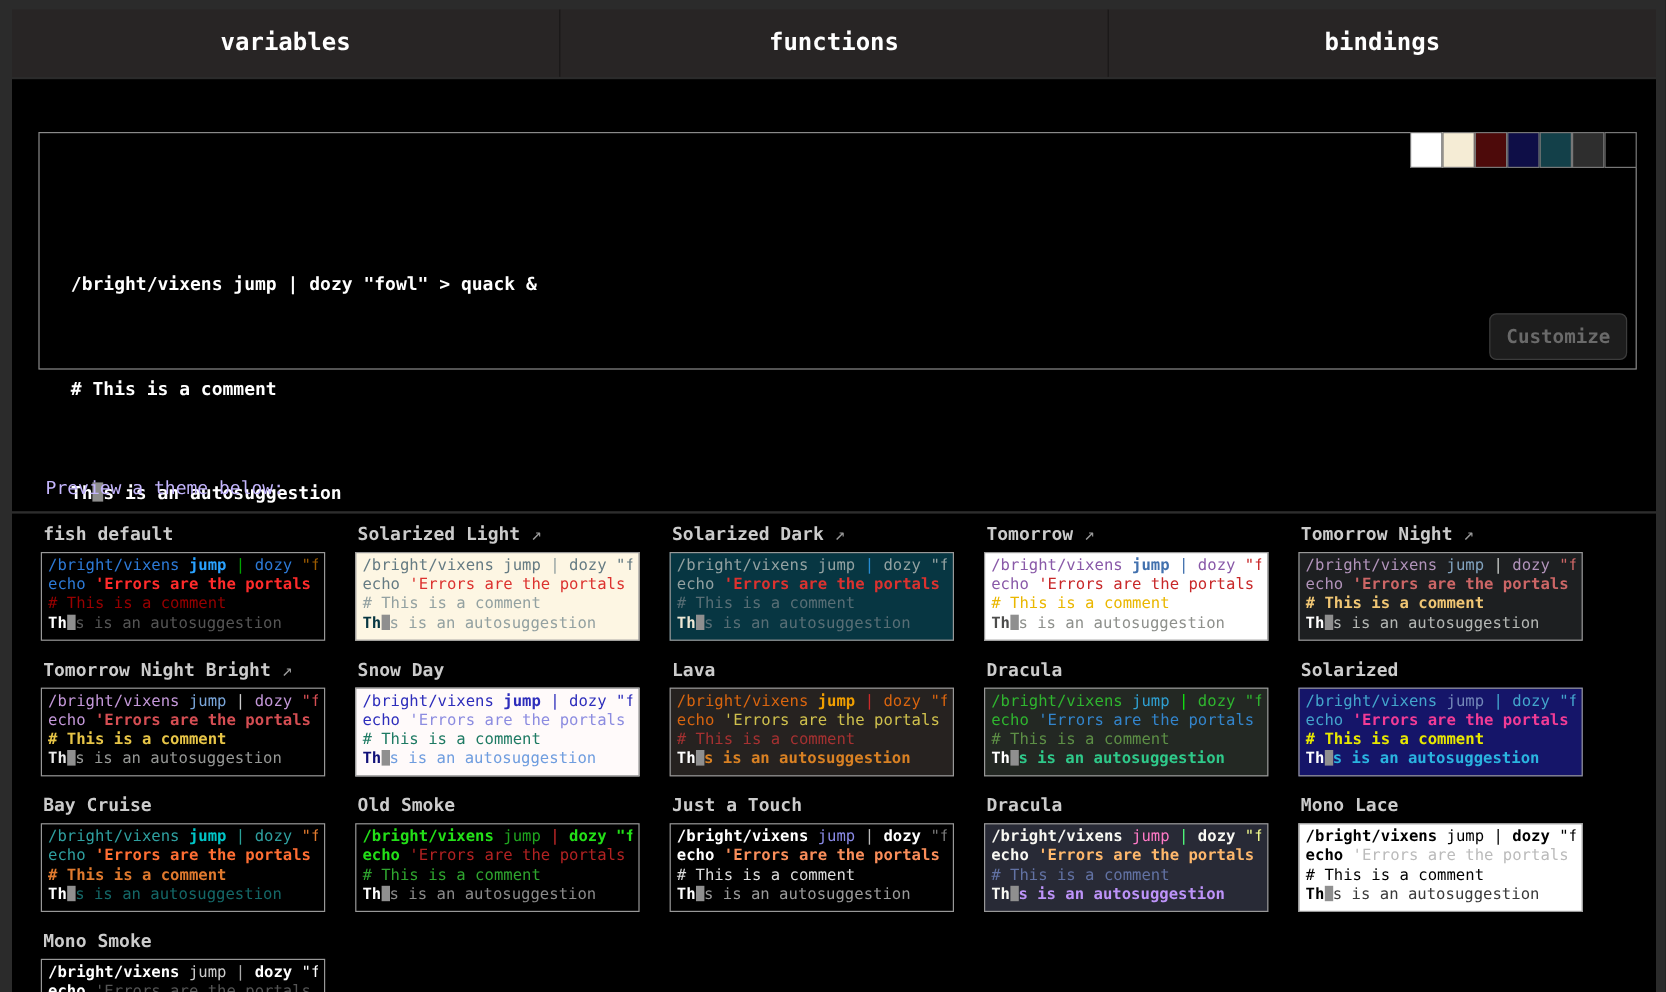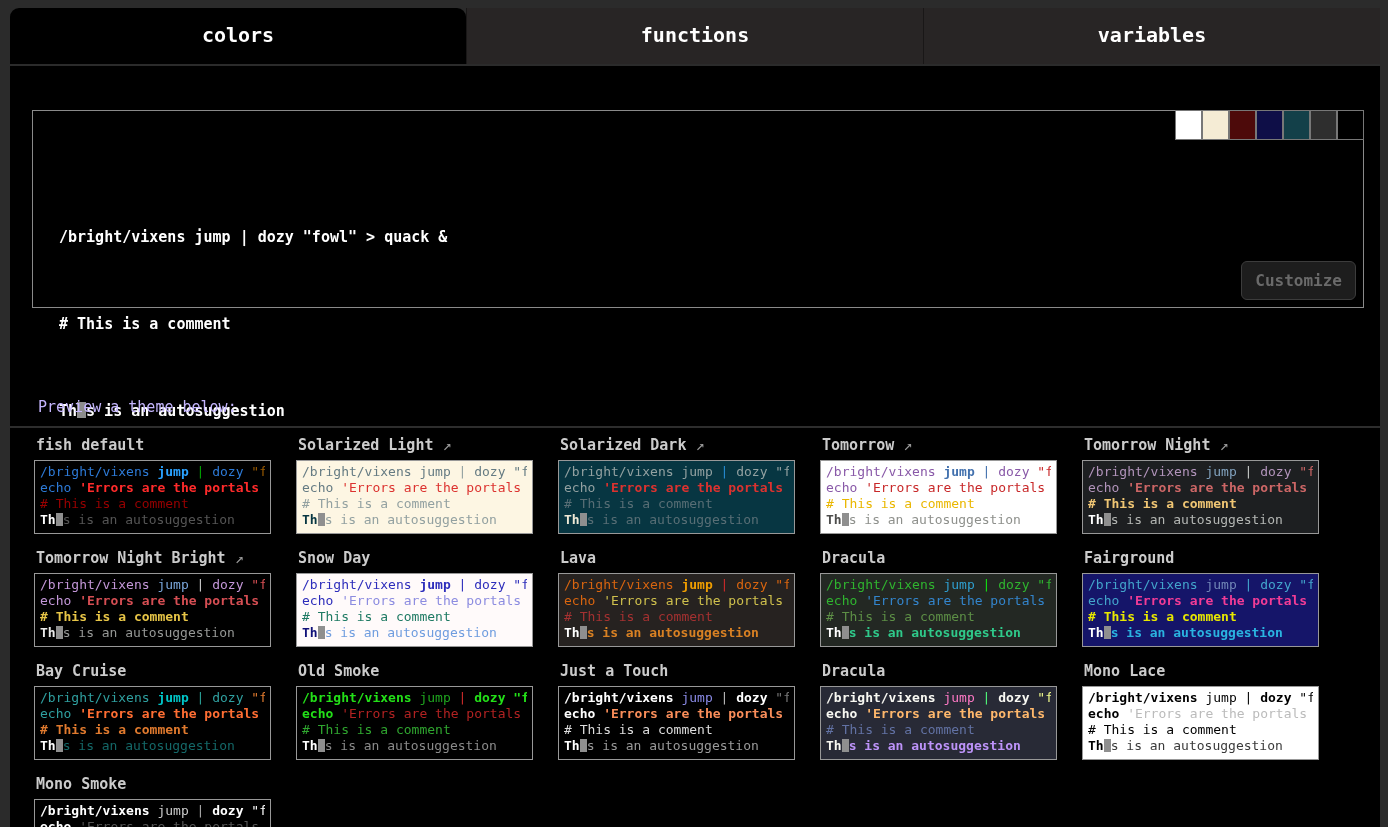--- a/index.html
+++ b/index.html
@@ -34,23 +34,23 @@
             white-space:nowrap;overflow:hidden;cursor:pointer;}
   .tline{overflow:hidden;white-space:nowrap;}
   .ccur{display:inline-block;width:7px;height:13px;vertical-align:-2px;}
   .b{font-weight:bold;}
 </style>
 </head>
 <body>
 
 <div class="page">
   <div class="tabbar">
-      <div class="tab active">colors</div>
+      <div class="tab">variables</div>
       <div class="tab">functions</div>
-      <div class="tab">variables</div>
+      <div class="tab">bindings</div>
     </div>
 
   <div class="content">
 
     <div class="previewbox">
       <div class="swatches">
           <div class="swatch" style="background: rgb(255, 255, 255);"></div>
           <div class="swatch" style="background: rgb(245, 236, 213);"></div>
           <div class="swatch" style="background: rgb(77, 10, 10);"></div>
           <div class="swatch" style="background: rgb(14, 14, 71);"></div>
@@ -147,21 +147,21 @@
         <div>
           <div class="themetitle">Dracula</div>
           <div class="themebox" style="background: rgb(35, 40, 35);">
             <div class="tline"><span style="color: rgb(47, 181, 47);">/bright/vixens</span> <span style="color: rgb(47, 159, 208);">jump</span> <span style="color: rgb(18, 225, 18);">|</span> <span style="color: rgb(47, 181, 47);">dozy</span> <span style="color: rgb(47, 181, 47);">"fowl"</span></div>
             <div class="tline"><span style="color: rgb(47, 181, 47);">echo</span> <span style="color: rgb(51, 133, 204);">'Errors are the portals to discovery</span></div>
             <div class="tline"><span style="color: rgb(93, 143, 70);"># This is a comment</span></div>
             <div class="tline"><span class="b" style="color: rgb(255, 255, 255);">Th</span><span class="ccur" style="background: rgb(143, 143, 143);"></span><span class="b" style="color: rgb(47, 201, 138);">s is an autosuggestion</span></div>
           </div>
         </div>
         <div>
-          <div class="themetitle">Fairground</div>
+          <div class="themetitle">Solarized</div>
           <div class="themebox" style="background: rgb(21, 21, 105);">
             <div class="tline"><span style="color: rgb(67, 165, 204);">/bright/vixens</span> <span style="color: rgb(114, 135, 184);">jump</span> <span style="color: rgb(67, 165, 204);">|</span> <span style="color: rgb(67, 165, 204);">dozy</span> <span style="color: rgb(67, 165, 204);">"fowl"</span></div>
             <div class="tline"><span style="color: rgb(67, 165, 204);">echo</span> <span class="b" style="color: rgb(242, 60, 150);">'Errors are the portals to discovery</span></div>
             <div class="tline"><span class="b" style="color: rgb(232, 232, 0);"># This is a comment</span></div>
             <div class="tline"><span class="b" style="color: rgb(255, 255, 255);">Th</span><span class="ccur" style="background: rgb(143, 143, 143);"></span><span class="b" style="color: rgb(42, 180, 224);">s is an autosuggestion</span></div>
           </div>
         </div>
         <div>
           <div class="themetitle">Bay Cruise</div>
           <div class="themebox" style="background: rgb(0, 0, 0);">

